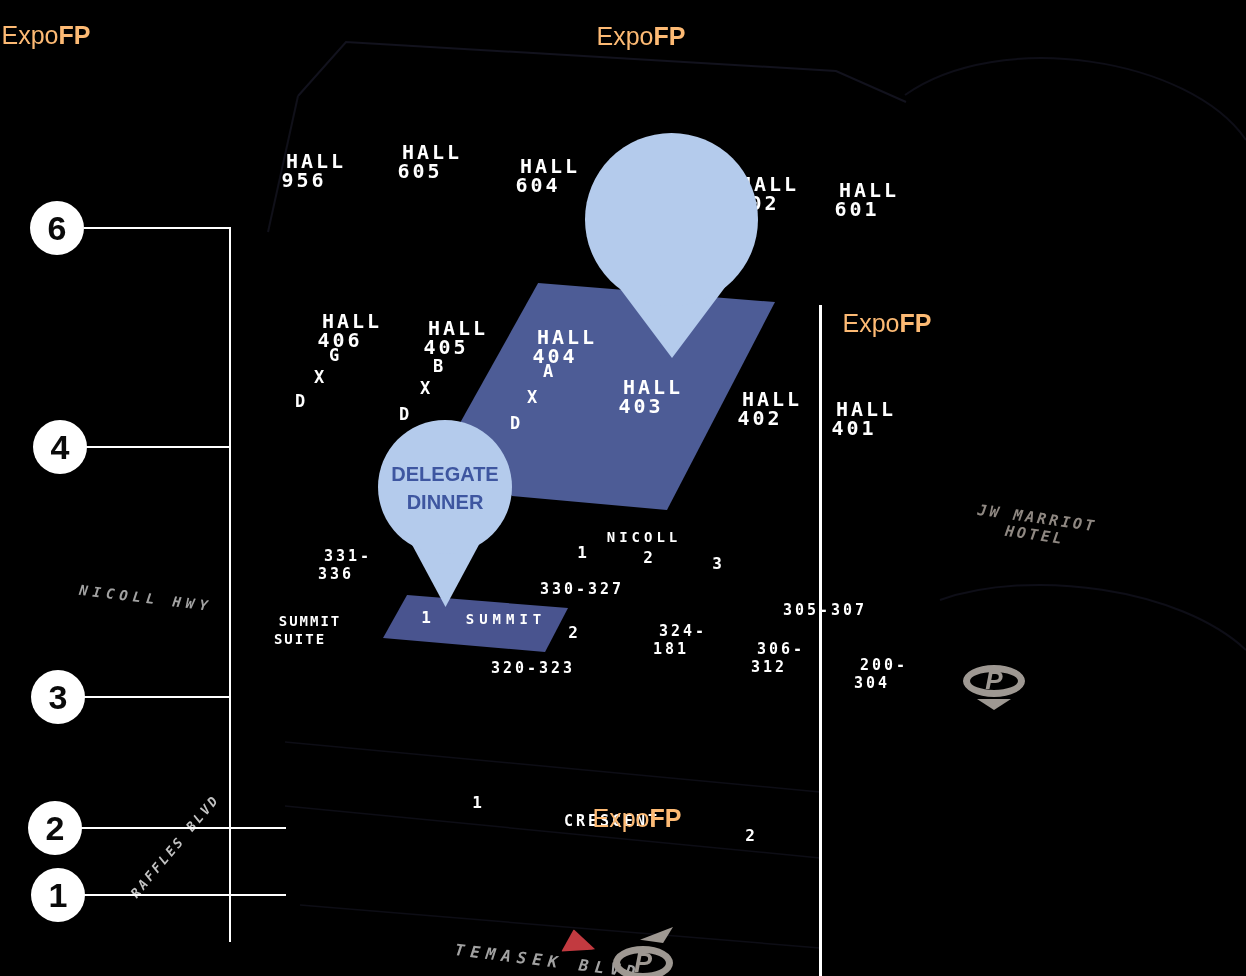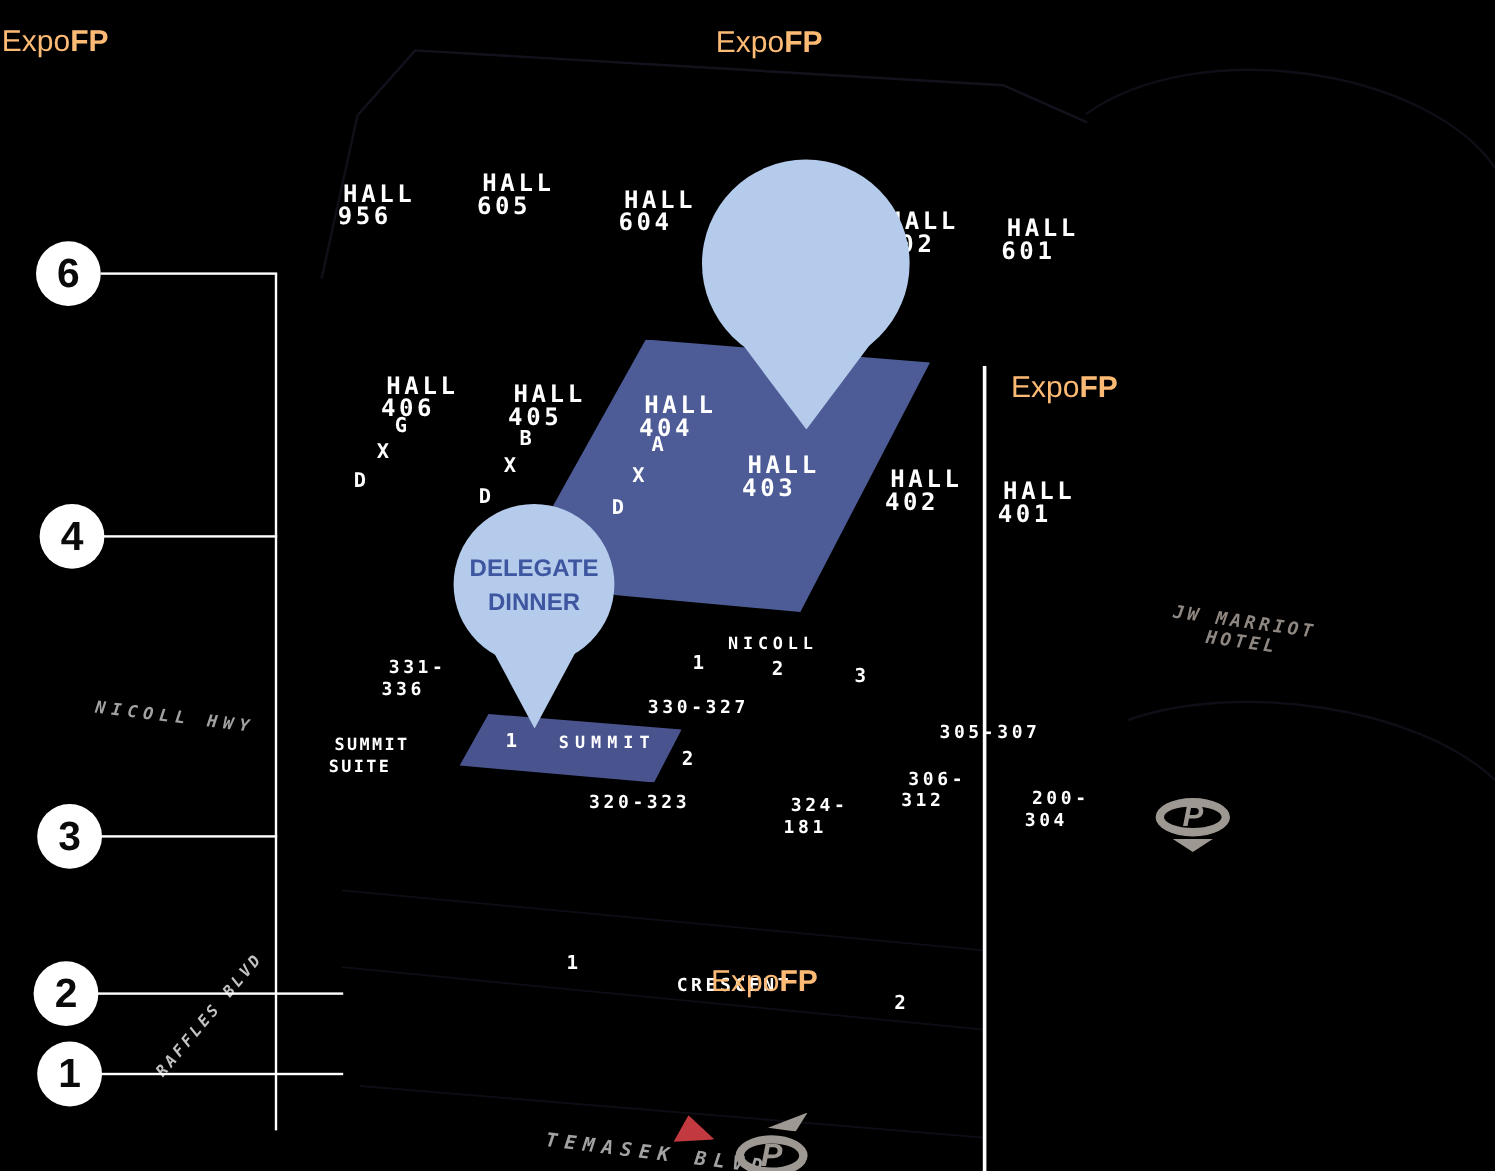--- a/index.html
+++ b/index.html
@@ -112,21 +112,21 @@
   <div class="lbl letter" style="left:438px;top:366px">B</div>
   <div class="lbl letter" style="left:425px;top:388px">X</div>
   <div class="lbl letter" style="left:404px;top:414px">D</div>
   <div class="lbl letter" style="left:548px;top:371px">A</div>
   <div class="lbl letter" style="left:532px;top:397px">X</div>
   <div class="lbl letter" style="left:515px;top:423px">D</div>
 
   <div class="lbl room" style="left:348px;top:565px"><span class="l1">331-</span><span class="l2">336</span></div>
   <div class="lbl room" style="left:582px;top:589px"><span class="l1">330-327</span></div>
   <div class="lbl room" style="left:533px;top:668px"><span class="l1">320-323</span></div>
-  <div class="lbl room" style="left:683px;top:680px"><span class="l1">324-</span><span class="l2">181</span></div>
+  <div class="lbl room" style="left:683px;top:640px"><span class="l1">324-</span><span class="l2">181</span></div>
   <div class="lbl room" style="left:825px;top:610px"><span class="l1">305-307</span></div>
   <div class="lbl room" style="left:781px;top:658px"><span class="l1">306-</span><span class="l2">312</span></div>
   <div class="lbl room" style="left:884px;top:674px"><span class="l1">200-</span><span class="l2">304</span></div>
 
   <div class="lbl small" style="left:644px;top:537px;letter-spacing:4px">NICOLL</div>
   <div class="lbl numtag" style="left:582px;top:552px">1</div>
   <div class="lbl numtag" style="left:648px;top:557px">2</div>
   <div class="lbl numtag" style="left:717px;top:563px">3</div>
 
   <div class="lbl numtag" style="left:426px;top:617px;z-index:3">1</div>

